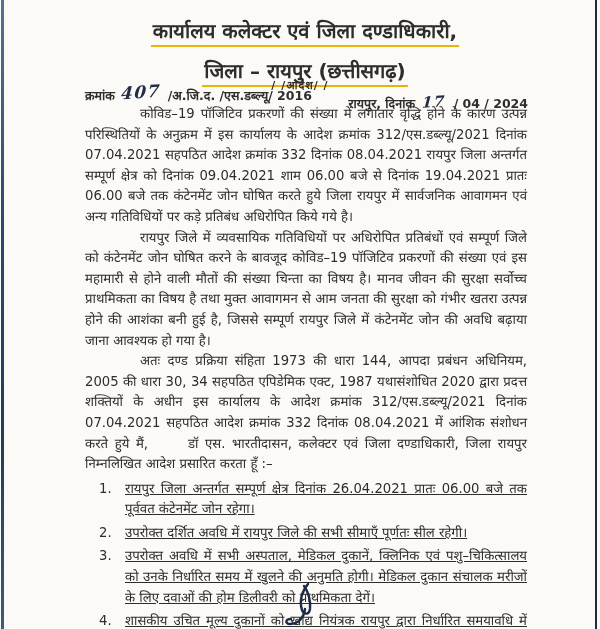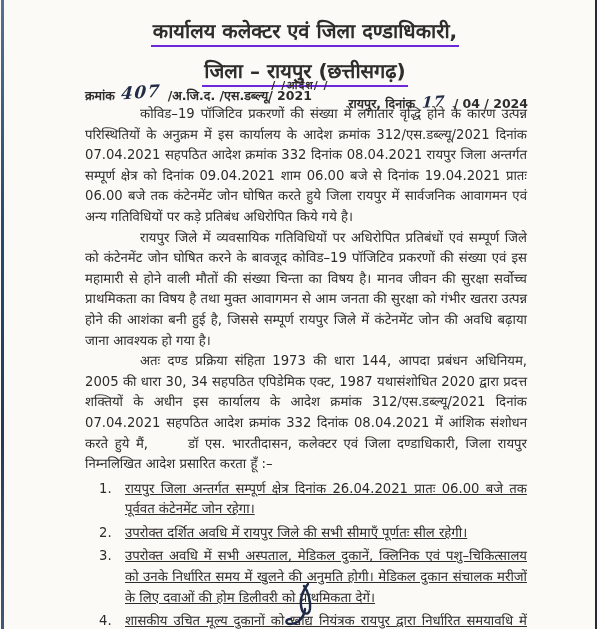--- a/index.html
+++ b/index.html
@@ -17,21 +17,21 @@
     background:linear-gradient(180deg,#567191 0%,#2c4a6e 35%,#223c5a 70%,#40597a 100%);
   }
   .edge-right{
     position:absolute;right:3px;top:0;width:2px;height:100%;
     background:#232c36;
   }
   .title-wrap{position:absolute;top:18px;left:0;width:100%;text-align:center;}
   .title-line{
     display:inline-block;
     font-size:20px;font-weight:bold;line-height:26px;
-    border-bottom:2px solid #6d28d9;
+    border-bottom:2px solid #eab308;
     padding:0 2px 1px 2px;
     margin-left:10px;
   }
   .title-line2{margin-top:11px;}
   .order-heading{
     position:absolute;top:77px;left:0;width:100%;text-align:center;
     font-size:11px;font-weight:bold;letter-spacing:1px;
   }
   .ref-line{
     position:absolute;left:85px;top:84px;
@@ -80,21 +80,21 @@
     <div>
       <span class="title-line title-line2">जिला – रायपुर (छत्तीसगढ़)</span>
     </div>
   </div>
 
   <div class="order-heading">/ /आदेश/ /</div>
 
   <div class="ref-line">
     <span>क्रमांक</span>
     <span class="hand hand-ref">407</span>
-    <span>/अ.जि.द. /एस.डब्ल्यू/ 2021</span>
+    <span>/अ.जि.द. /एस.डब्ल्यू/ 2016</span>
   </div>
 
   <div class="place-date">
     <span>रायपुर, दिनांक</span>
     <span class="hand hand-date">17</span>
     <span>/ 04 / 2024</span>
   </div>
 
   <div class="body-text">
     <p>कोविड–19 पॉजिटिव प्रकरणों की संख्या में लगातार वृद्धि होने के कारण उत्पन्न परिस्थितियों के अनुक्रम में इस कार्यालय के आदेश क्रमांक 312/एस.डब्ल्यू/2021 दिनांक 07.04.2021 सहपठित आदेश क्रमांक 332 दिनांक 08.04.2021 रायपुर जिला अन्तर्गत सम्पूर्ण क्षेत्र को दिनांक 09.04.2021 शाम 06.00 बजे से दिनांक 19.04.2021 प्रातः 06.00 बजे तक कंटेनमेंट जोन घोषित करते हुये जिला रायपुर में सार्वजनिक आवागमन एवं अन्य गतिविधियों पर कड़े प्रतिबंध अधिरोपित किये गये है।</p>

